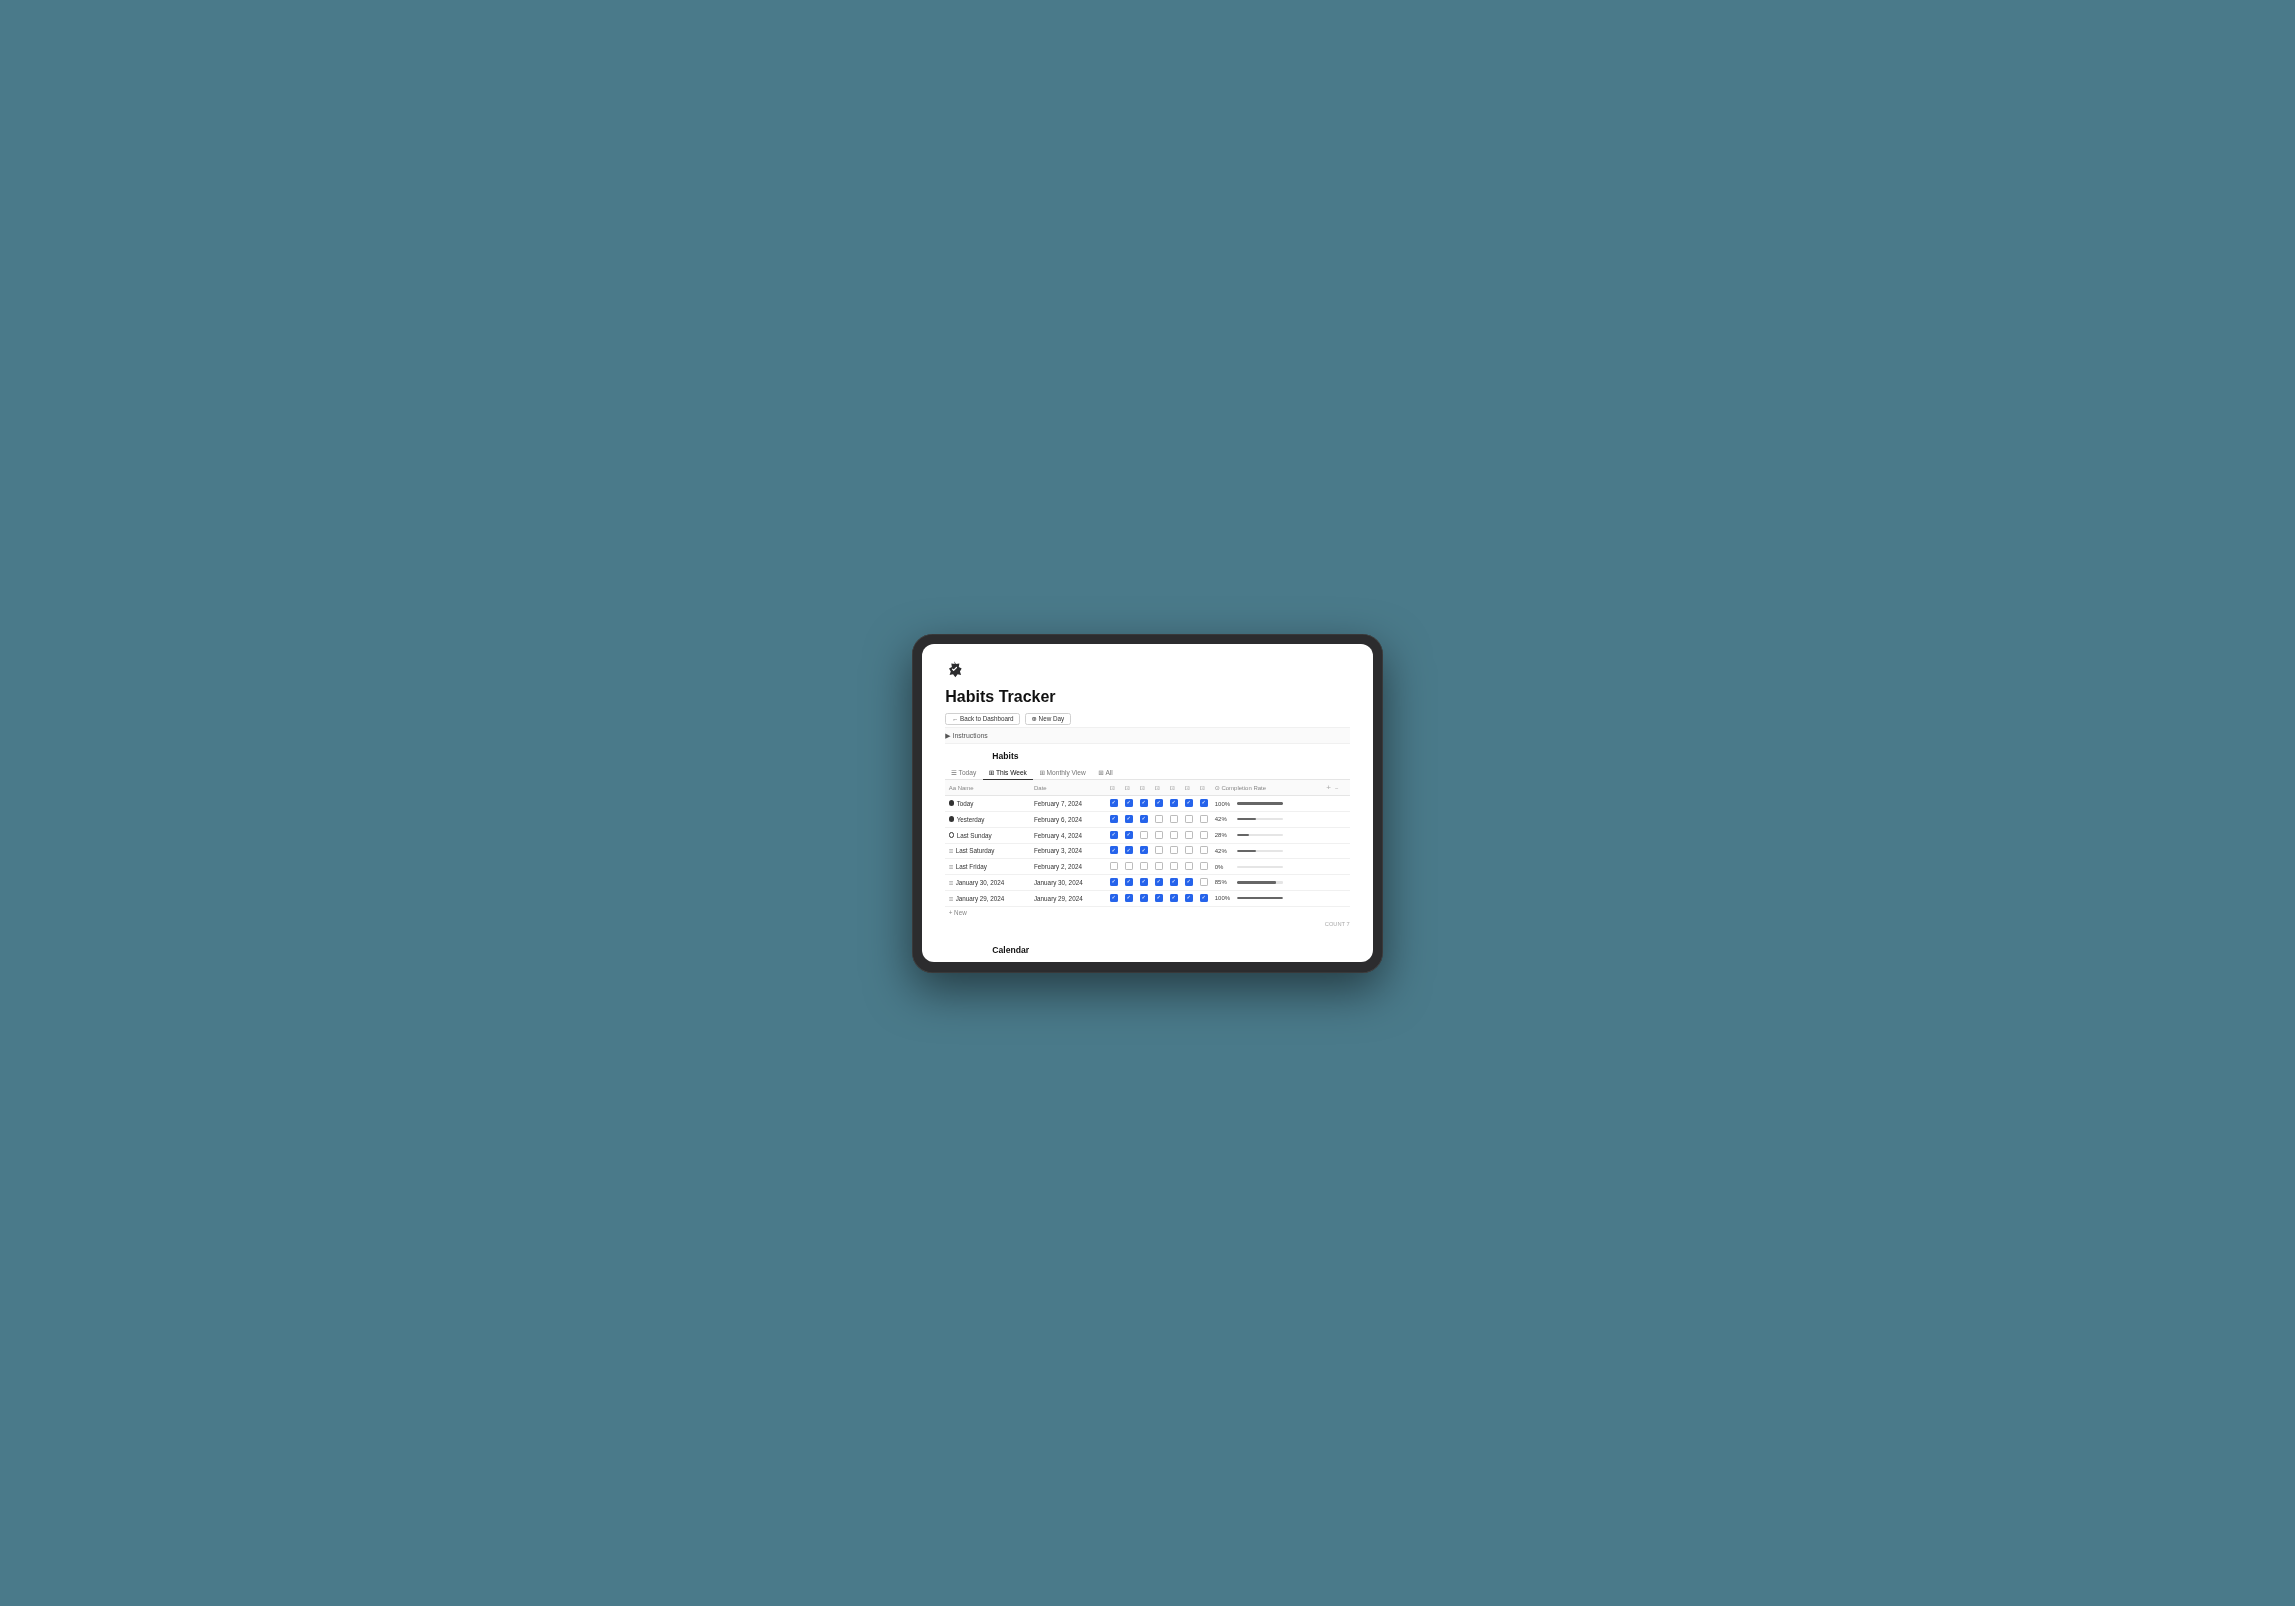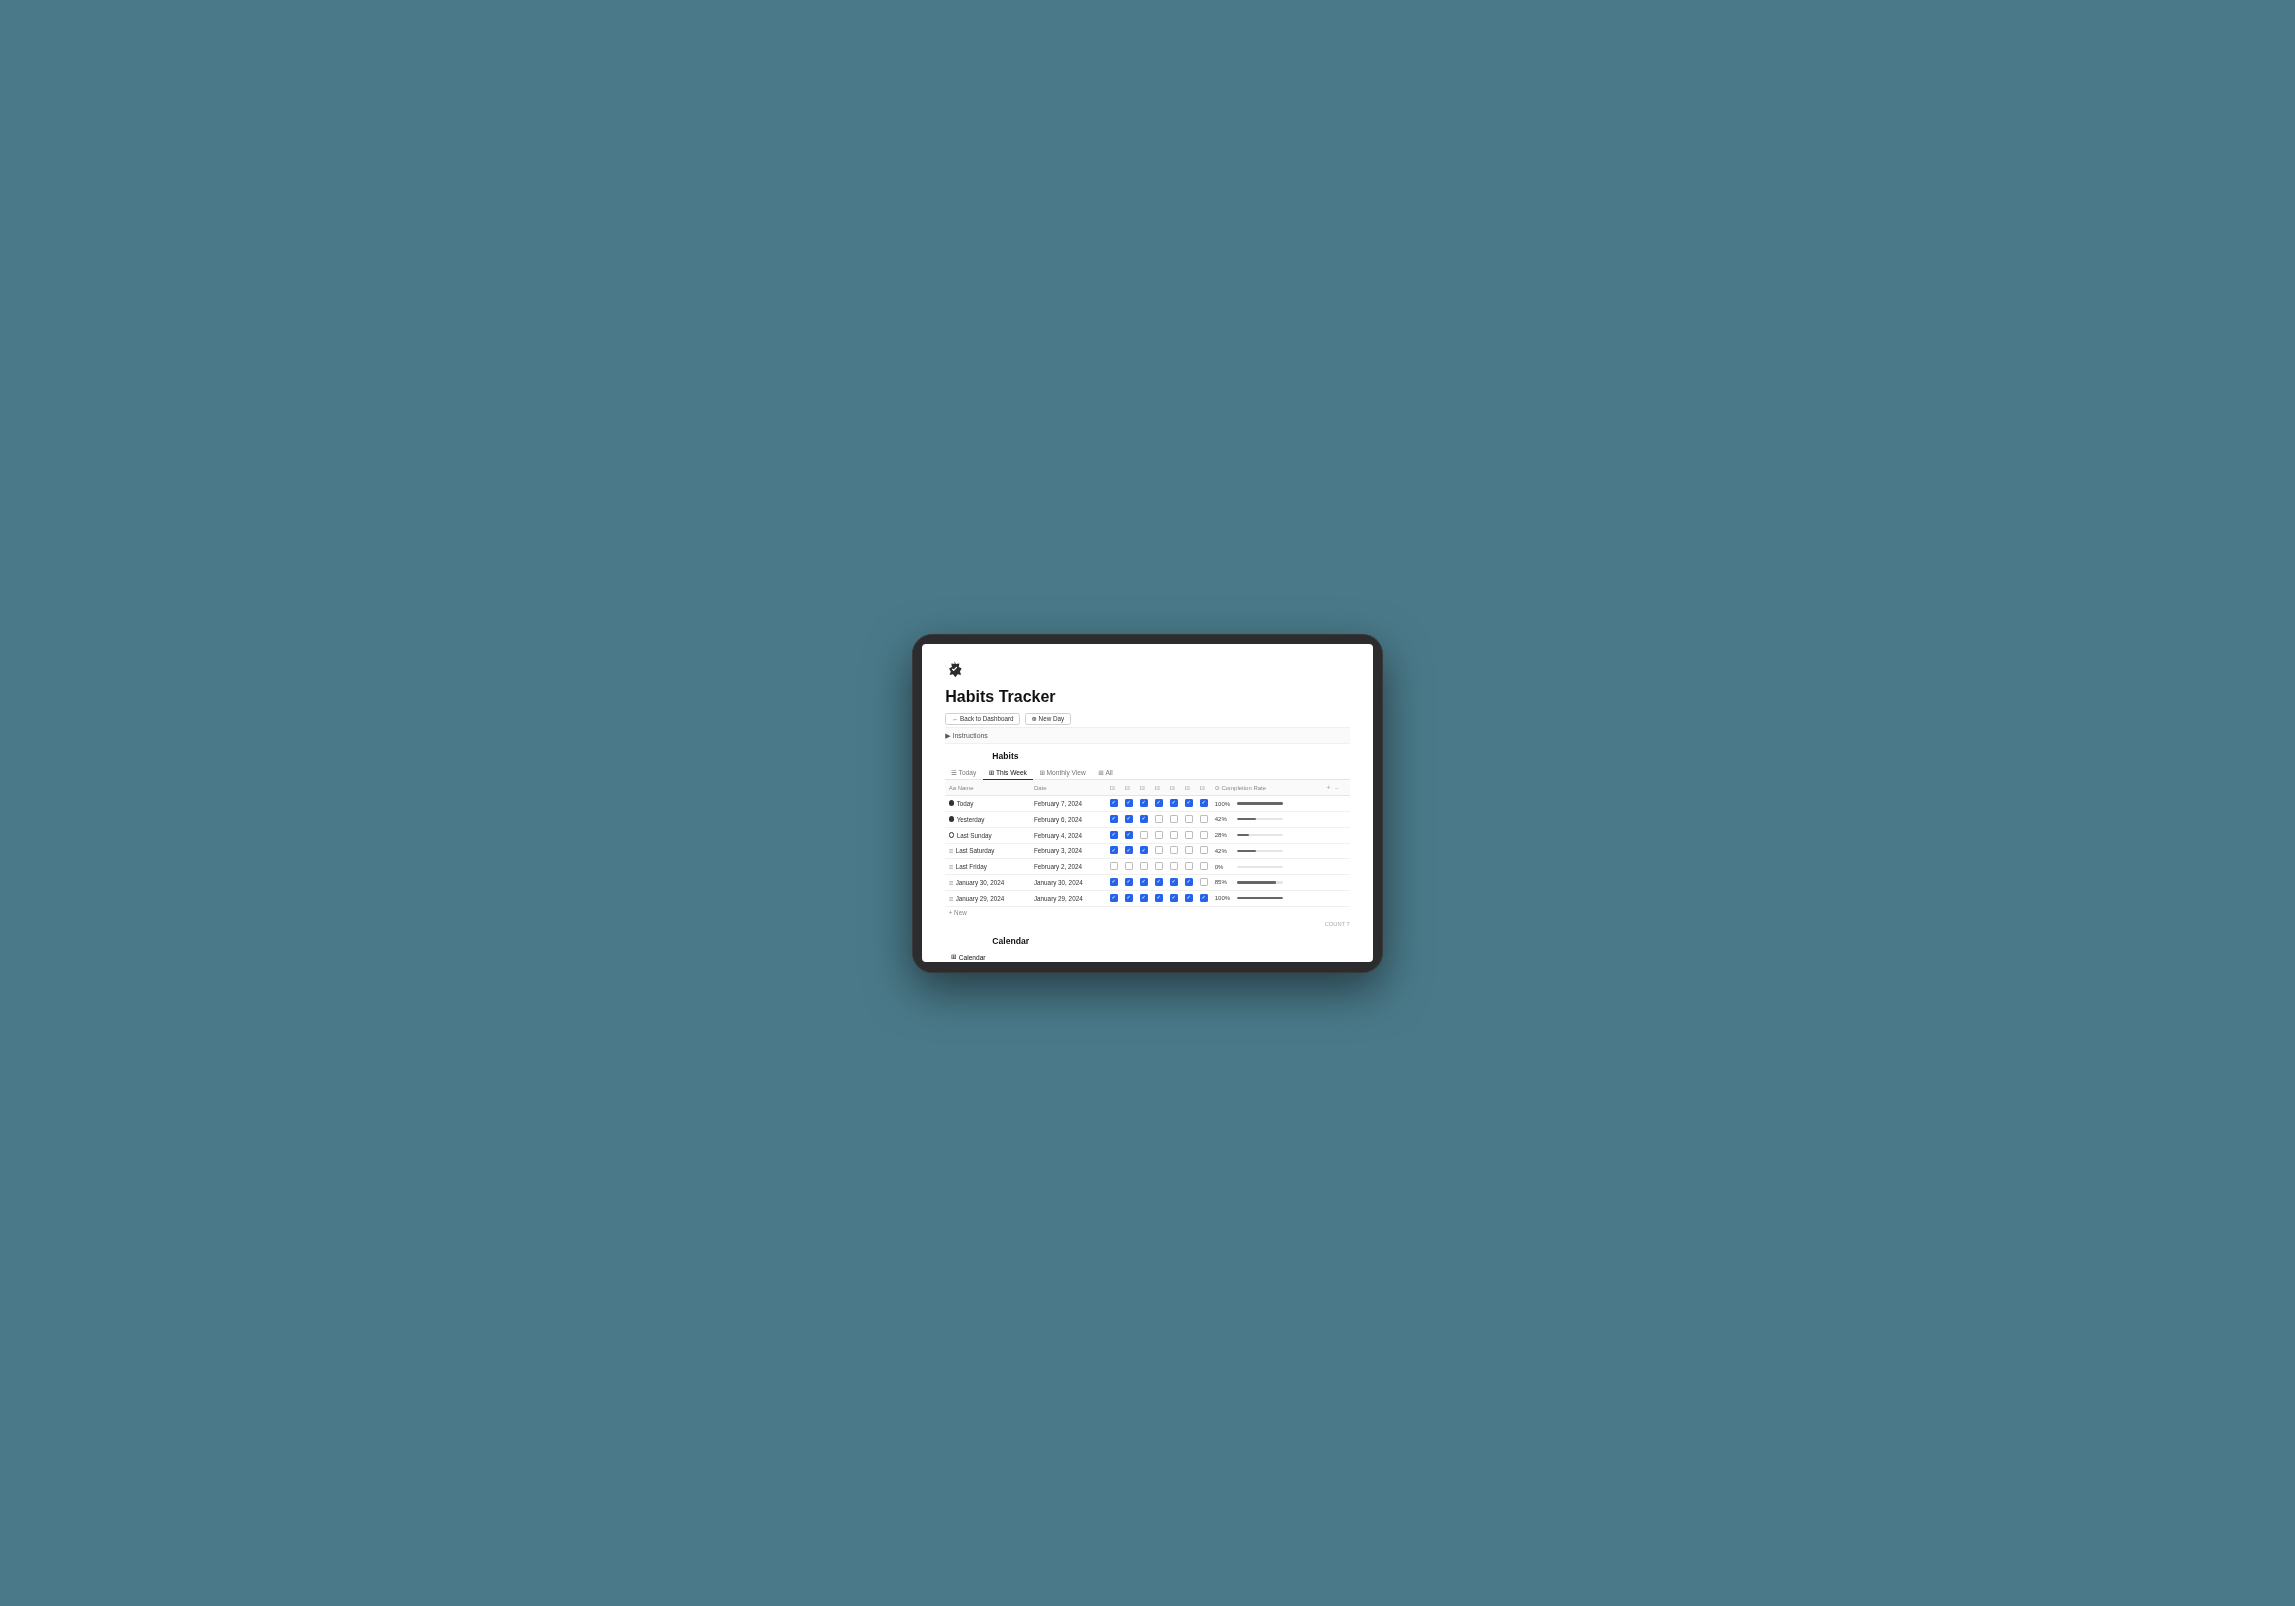--- a/index.html
+++ b/index.html
@@ -17,21 +17,21 @@
       background: #2c2c2e;
       border-radius: 20.7px;
       padding: 10.3px;
       box-shadow: 0 17px 46px rgba(0,0,0,0.5), inset 0 0 0 0.6px #444;
       position: relative;
     }
     .tablet-screen {
       width: 100%;
       height: 100%;
       background: #fff;
-      border-radius: 4px;
+      border-radius: 12px;
       overflow: hidden;
       display: flex;
       flex-direction: column;
     }
     .screen-content {
       flex: 1;
       overflow-y: auto;
       padding: 16px 23px 11.5px 23px;
     }
     .app-icon {
@@ -175,21 +175,21 @@
       font-size: 6.3px;
       color: #888;
       cursor: pointer;
     }
     .count-row {
       text-align: right;
       font-size: 5.7px;
       color: #aaa;
       padding: 2.3px 0;
     }
-    .calendar-section { margin-top: 7px; }
+    .calendar-section { margin-top: 16px; }
     .calendar-tab-row {
       display: flex;
       border-bottom: 1.1px solid #333;
       margin-bottom: 4.6px;
     }
     .cal-tab {
       display: flex;
       align-items: center;
       gap: 2.3px;
       padding: 2.9px 5.7px;

